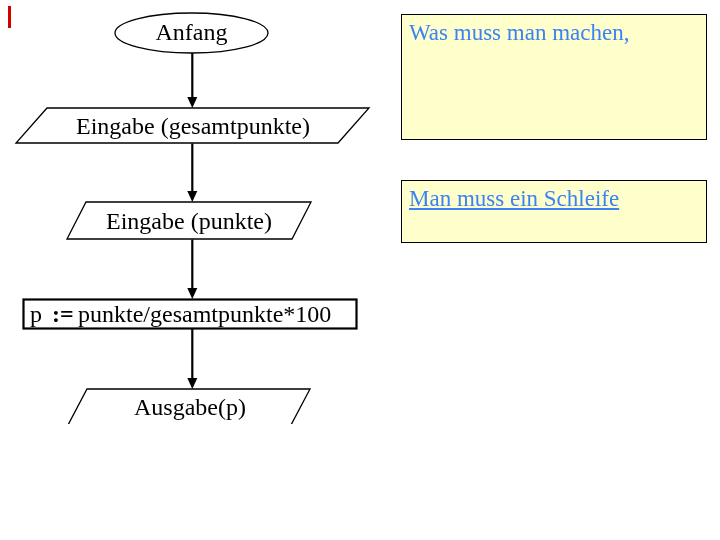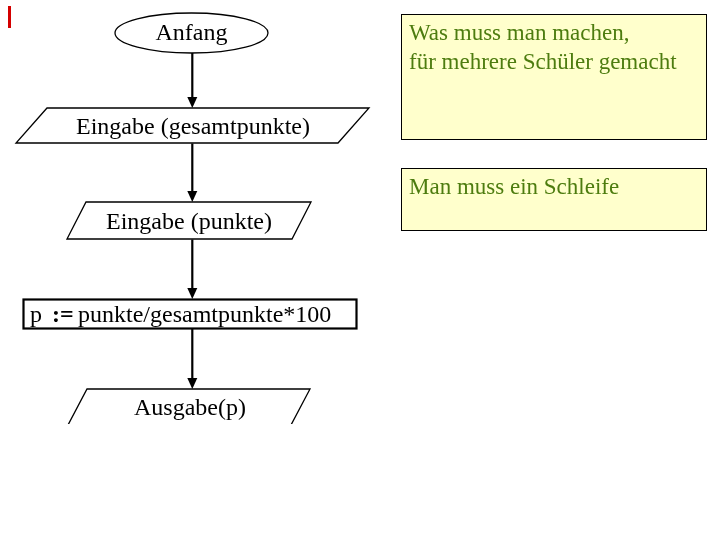--- a/index.html
+++ b/index.html
@@ -17,24 +17,24 @@
   .shape { fill:#ffffff; stroke:#000000; stroke-width:1.3px; }
   .shape-thick { stroke-width:2.2px; }
   .flow-line { stroke:#000000; stroke-width:2.2px; }
   .arrow-head { fill:#000000; stroke:none; }
   .op-bold { font-weight:bold; }
   
   .note {
     position:absolute; box-sizing:border-box;
     border:1.5px solid #000000;
     padding:3px 16px 0 7px;
-    font-size:23px; line-height:29px; color:#4d7c0f;
+    font-size:23px; line-height:29px; color:#3b82f6;
   }
   #note-question { left:401px; top:14px;  width:306px; height:126px; }
-  #note-answer   { left:401px; top:168px; width:306px; height:63px;  }
+  #note-answer   { left:401px; top:180px; width:306px; height:63px;text-decoration:underline;  }
   .note-line { white-space:nowrap; height:29px; overflow:visible; }
   
   #red-mark { position:absolute; left:8px; top:6px; width:3px; height:22px; }
 </style>
 </head>
 <body>
 
 <div id="stage">
 
   <div id="red-mark" style="background-color: rgb(212, 0, 0);"></div>
@@ -67,20 +67,19 @@
       <tspan x="30" y="322">p</tspan>
       <tspan x="52" y="322" class="op-bold">:=</tspan>
       <tspan x="78" y="322">punkte/gesamtpunkte*100</tspan>
     </text>
     <text x="190" y="415" text-anchor="middle">Ausgabe(p)</text>
     <text x="190" y="516" text-anchor="middle">Ende</text>
   </svg>
 
   <div id="note-question" class="note" style="background-color: rgb(255, 255, 204);">
     <div class="note-line">Was muss man machen,</div>
-    <div class="note-line">für mehrere Schüler gemacht</div>
   </div>
 
   <div id="note-answer" class="note" style="background-color: rgb(255, 255, 204);">
     <div class="note-line">Man muss ein Schleife</div>
   </div>
 
 </div>
 
 </body></html>

